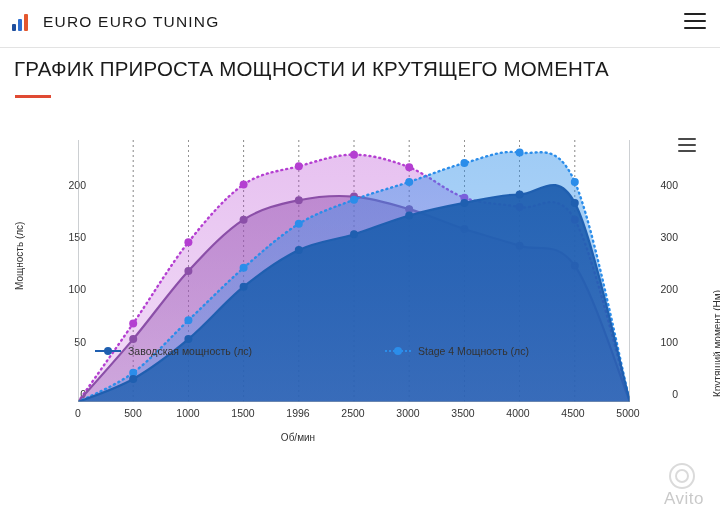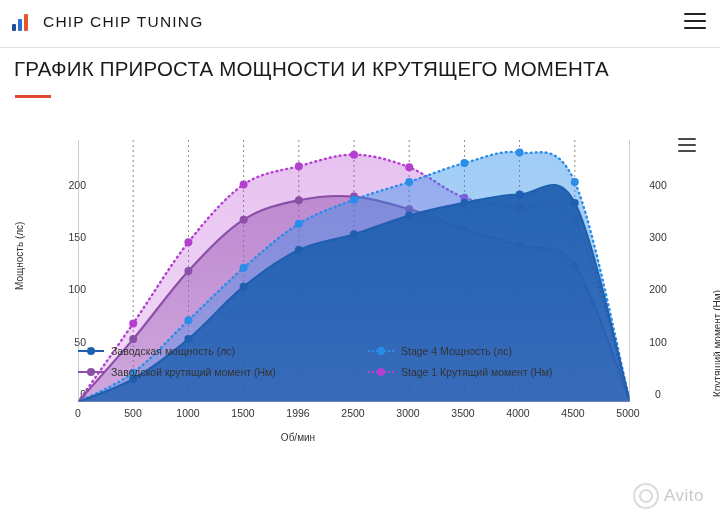--- a/index.html
+++ b/index.html
@@ -26,51 +26,51 @@
   .chart{position:absolute;left:0;top:110px;width:720px;height:407px;background:#fff;}
   .menu-dots{position:absolute;right:24px;top:28px;width:18px;cursor:pointer;}
   .menu-dots span{display:block;height:2px;background:#4a4a4a;margin-bottom:4px;border-radius:1px;}
 
   .plot{position:absolute;left:78px;top:30px;width:552px;height:262px;}
   .axis-y-label{position:absolute;left:14px;top:180px;transform:rotate(-90deg);transform-origin:left top;font-size:10px;color:#333;white-space:nowrap;}
   .axis-y2-label{position:absolute;right:8px;top:180px;transform:rotate(-90deg);transform-origin:right top;font-size:10px;color:#333;white-space:nowrap;}
   .axis-x-label{position:absolute;left:0;top:322px;width:596px;text-align:center;font-size:10px;color:#333;}
 
   .ytick{position:absolute;right:634px;font-size:10.5px;color:#333;text-align:right;width:44px;}
-  .y2tick{position:absolute;left:638px;font-size:10.5px;color:#333;text-align:center;width:40px;}
+  .y2tick{position:absolute;left:638px;font-size:10.5px;color:#333;text-align:right;width:40px;}
   .xtick{position:absolute;top:297px;font-size:10.5px;color:#333;text-align:center;width:40px;}
 
   
-  .legend{position:absolute;left:78px;top:345px;width:560px;font-size:10.5px;color:#333;}
+  .legend{position:absolute;left:78px;top:345px;width:560px;font-size:10.5px;color:#333;padding-left:17px;}
   .legend-row{display:flex;margin-bottom:9px;}
   .legend-item{display:flex;align-items:center;}
   .legend-item.col1{width:290px;}
   .lg-mark{position:relative;width:26px;height:10px;margin-right:7px;flex:none;}
   .lg-line{position:absolute;top:4px;left:0;width:26px;height:2px;}
   .lg-dot{position:absolute;top:1px;left:9px;width:8px;height:8px;border-radius:50%;}
 
   
-  .wm{position:absolute;right:16px;bottom:8px;display:flex;align-items:center;opacity:.55;}
+  .wm{position:absolute;right:16px;bottom:8px;display:flex;align-items:center;opacity:.55;flex-direction:column;}
   .wm-circ{width:22px;height:22px;border:2px solid #bdbdbd;border-radius:50%;position:relative;margin-right:5px;}
   .wm-circ:after{content:"";position:absolute;left:4px;top:4px;width:10px;height:10px;border:2px solid #bdbdbd;border-radius:50%;}
   .wm-txt{font-size:17px;color:#9e9e9e;letter-spacing:.5px;}
 </style>
 </head>
 <body>
 
 <div class="page">
 
   <div class="header">
     <div class="logo-wrap">
       <span class="logo-bars">
           <i></i>
           <i></i>
           <i></i>
         </span>
-      <span class="logo-text">CHIP CHIP TUNING</span>
+      <span class="logo-text">EURO EURO TUNING</span>
     </div>
     <div class="burger">
       <span></span>
         <span></span>
         <span></span>
     </div>
   </div>
 
   <div class="title">ГРАФИК ПРИРОСТА МОЩНОСТИ И КРУТЯЩЕГО МОМЕНТА</div>
   <div class="title-rule"></div>
@@ -199,36 +199,20 @@
         <span>Заводская мощность (лс)</span>
       </div>
       <div class="legend-item">
         <span class="lg-mark">
           <span class="lg-line" style="background:transparent;border-top:2px dotted #2b8dea"></span>
           <span class="lg-dot" style="background:#2b8dea"></span>
         </span>
         <span>Stage 4 Мощность (лс)</span>
       </div>
     </div>
-    <div class="legend-row">
-      <div class="legend-item col1">
-        <span class="lg-mark">
-          <span class="lg-line" style="background:#8b4fa8"></span>
-          <span class="lg-dot" style="background:#8b4fa8"></span>
-        </span>
-        <span>Заводской крутящий момент (Нм)</span>
-      </div>
-      <div class="legend-item">
-        <span class="lg-mark">
-          <span class="lg-line" style="background:transparent;border-top:2px dotted #b43fd1"></span>
-          <span class="lg-dot" style="background:#b43fd1"></span>
-        </span>
-        <span>Stage 1 Крутящий момент (Нм)</span>
-      </div>
-    </div>
   </div>
 
   <div class="wm">
     <span class="wm-circ"></span>
     <span class="wm-txt">Avito</span>
   </div>
 
 </div>
 
 </body></html>

